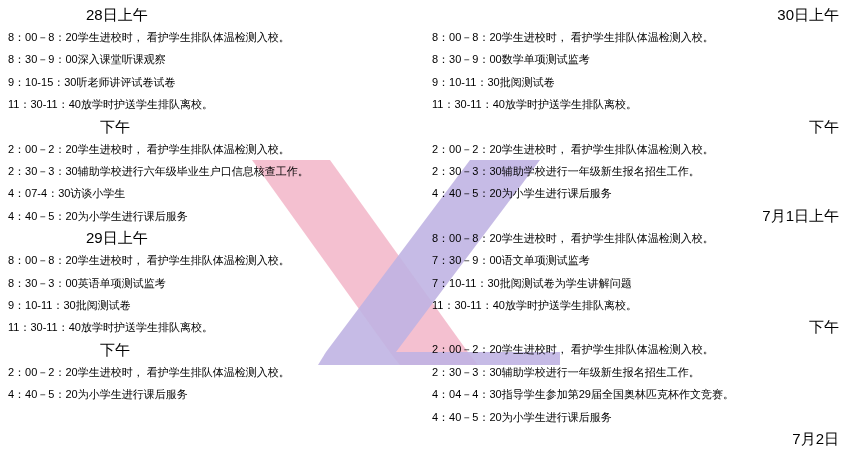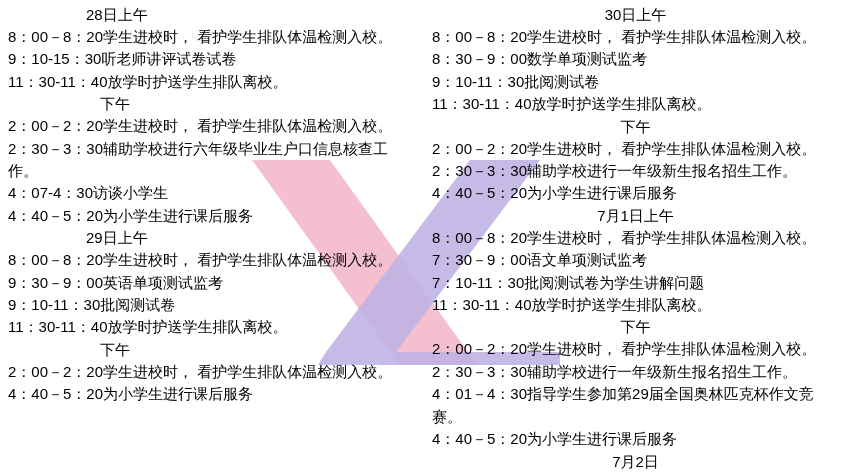--- a/index.html
+++ b/index.html
@@ -41,35 +41,35 @@
     padding: 4px 6px 0 8px;
   }
   .col-left {
     width: 424px;
   }
   .col-right {
     width: 421px;
   }
 
   .heading {
-    text-align: center;
+    text-align: right;
     font-size: 15px;
     line-height: 22px;
     white-space: nowrap;
   }
   .heading.indent-left {
     text-align: left;
     padding-left: 78px;
   }
   .heading.indent-mid {
     text-align: left;
     padding-left: 92px;
   }
   .line {
-    font-size: 15px;
+    font-size: 11px;
     line-height: 22.4px;
     white-space: pre-wrap;
     word-break: break-all;
   }
 </style>
 </head>
 <body>
 
 <svg class="ribbon-layer" width="845" height="475" viewBox="0 0 845 475" xmlns="http://www.w3.org/2000/svg">
   <g opacity="0.85">
@@ -77,30 +77,31 @@
     <path d="M392 355 L470 355 L478 365 L400 365 Z" fill="#f3b6c8"></path>
     <path d="M470 160 L540 160 L396 352 L326 352 Z" fill="#b5a6de" opacity="0.9"></path>
     <path d="M326 352 L396 352 L560 352 L560 365 L318 365 Z" fill="#b5a6de" opacity="0.9"></path>
   </g>
 </svg>
 
 <div class="page">
   <div class="column col-left">
       <div class="heading indent-left">28日上午</div>
       <div class="line">8：00－8：20学生进校时， 看护学生排队体温检测入校。</div>
+      <div class="line">8：30－9：00深入课堂听课观察</div>
       <div class="line">9：10-15：30听老师讲评试卷试卷</div>
       <div class="line">11：30-11：40放学时护送学生排队离校。</div>
       <div class="heading indent-mid">下午</div>
       <div class="line">2：00－2：20学生进校时， 看护学生排队体温检测入校。</div>
       <div class="line">2：30－3：30辅助学校进行六年级毕业生户口信息核查工作。</div>
       <div class="line">4：07-4：30访谈小学生</div>
       <div class="line">4：40－5：20为小学生进行课后服务</div>
       <div class="heading indent-left">29日上午</div>
       <div class="line">8：00－8：20学生进校时， 看护学生排队体温检测入校。</div>
-      <div class="line">9：30－9：00英语单项测试监考</div>
+      <div class="line">8：30－3：00英语单项测试监考</div>
       <div class="line">9：10-11：30批阅测试卷</div>
       <div class="line">11：30-11：40放学时护送学生排队离校。</div>
       <div class="heading indent-mid">下午</div>
       <div class="line">2：00－2：20学生进校时， 看护学生排队体温检测入校。</div>
       <div class="line">4：40－5：20为小学生进行课后服务</div>
     </div>
   <div class="column col-right">
       <div class="heading">30日上午</div>
       <div class="line">8：00－8：20学生进校时， 看护学生排队体温检测入校。</div>
       <div class="line">8：30－9：00数学单项测试监考</div>
@@ -111,17 +112,17 @@
       <div class="line">2：30－3：30辅助学校进行一年级新生报名招生工作。</div>
       <div class="line">4：40－5：20为小学生进行课后服务</div>
       <div class="heading">7月1日上午</div>
       <div class="line">8：00－8：20学生进校时， 看护学生排队体温检测入校。</div>
       <div class="line">7：30－9：00语文单项测试监考</div>
       <div class="line">7：10-11：30批阅测试卷为学生讲解问题</div>
       <div class="line">11：30-11：40放学时护送学生排队离校。</div>
       <div class="heading">下午</div>
       <div class="line">2：00－2：20学生进校时， 看护学生排队体温检测入校。</div>
       <div class="line">2：30－3：30辅助学校进行一年级新生报名招生工作。</div>
-      <div class="line">4：01－4：30指导学生参加第29届全国奥林匹克杯作文竞赛。</div>
+      <div class="line">4：04－4：30指导学生参加第29届全国奥林匹克杯作文竞赛。</div>
       <div class="line">4：40－5：20为小学生进行课后服务</div>
       <div class="heading">7月2日</div>
     </div>
 </div>
 
 </body></html>

